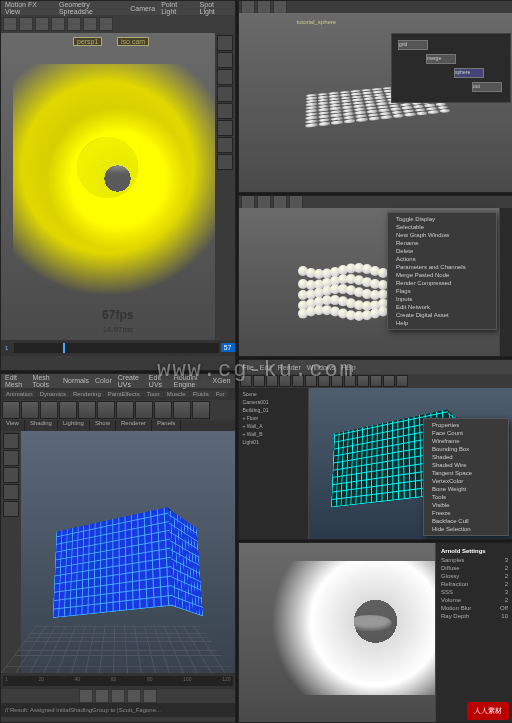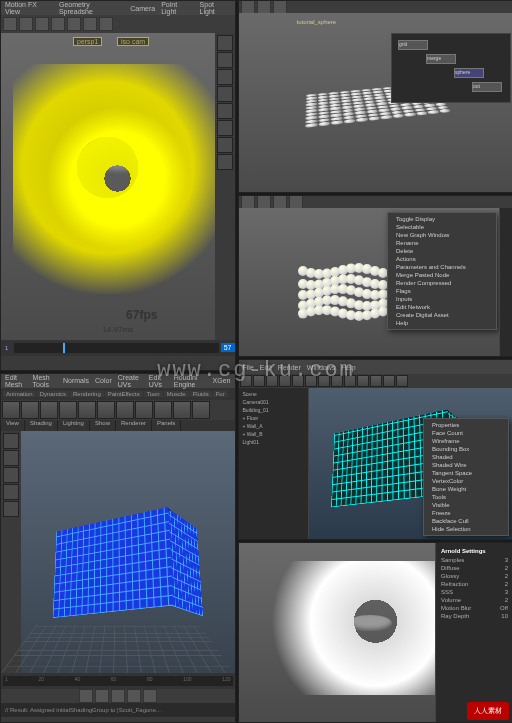--- a/index.html
+++ b/index.html
@@ -81,21 +81,21 @@
     position: absolute; left: 0; right: 0; bottom: 0; height: 60%;
     background-image: repeating-linear-gradient(0deg, #666 0 1px, transparent 1px 14px), repeating-linear-gradient(90deg, #666 0 1px, transparent 1px 14px);
     transform: perspective(300px) rotateX(62deg);
     transform-origin: bottom;
     opacity: 0.5;
   }
   .ctx-menu { position: absolute; background: #3a3a3a; border: 1px solid #555; font-size: 6px; padding: 2px; box-shadow: 2px 2px 6px rgba(0,0,0,.6); }
   .ctx-menu div { padding: 1px 6px; white-space: nowrap; color: #ccc; }
   .prop-panel { position: absolute; right: 0; top: 0; bottom: 0; background: #2a2a2a; border-left: 1px solid #444; padding: 3px; font-size: 6px; }
   .prop-row { display: flex; justify-content: space-between; padding: 1px 2px; color: #aaa; }
-  .fps-label { position: absolute; bottom: 18px; left: 50%; transform: translateX(-50%); color: #333; font-size: 12px; font-weight: bold; margin-left: 24px; }
+  .fps-label { position: absolute; bottom: 18px; left: 50%; transform: translateX(-50%); color: #333; font-size: 12px; font-weight: bold; }
   .fps-sub { position: absolute; bottom: 6px; left: 50%; transform: translateX(-50%); color: #333; font-size: 8px; }
   .watermark { position: absolute; top: 358px; left: 50%; transform: translateX(-50%); color: rgba(255,255,255,0.4); font-size: 22px; letter-spacing: 2px; font-family: 'Courier New', monospace; z-index: 100; pointer-events: none; text-shadow: 0 0 4px rgba(0,0,0,.5); }
   .hud-chip { position: absolute; font-size: 7px; color: #aa7; background: rgba(60,50,10,.7); border: 1px solid #aa7; padding: 0 3px; }
   .vp-tabs { background: #333; height: 11px; display: flex; font-size: 6px; color: #aaa; }
   .vp-tabs span { padding: 0 5px; border-right: 1px solid #222; }
   .outliner { position: absolute; left: 0; top: 0; bottom: 0; width: 70px; background: #2a2a2a; border-right: 1px solid #444; font-size: 5px; padding: 2px; }
   .outliner div { padding: 1px 2px; color: #aaa; }
   .logo-badge { position: absolute; bottom: 3px; right: 3px; width: 42px; height: 18px; background: #b00; border-radius: 2px; font-size: 7px; color: #fff; display: flex; align-items: center; justify-content: center; z-index: 101; }
 </style>
 </head>

